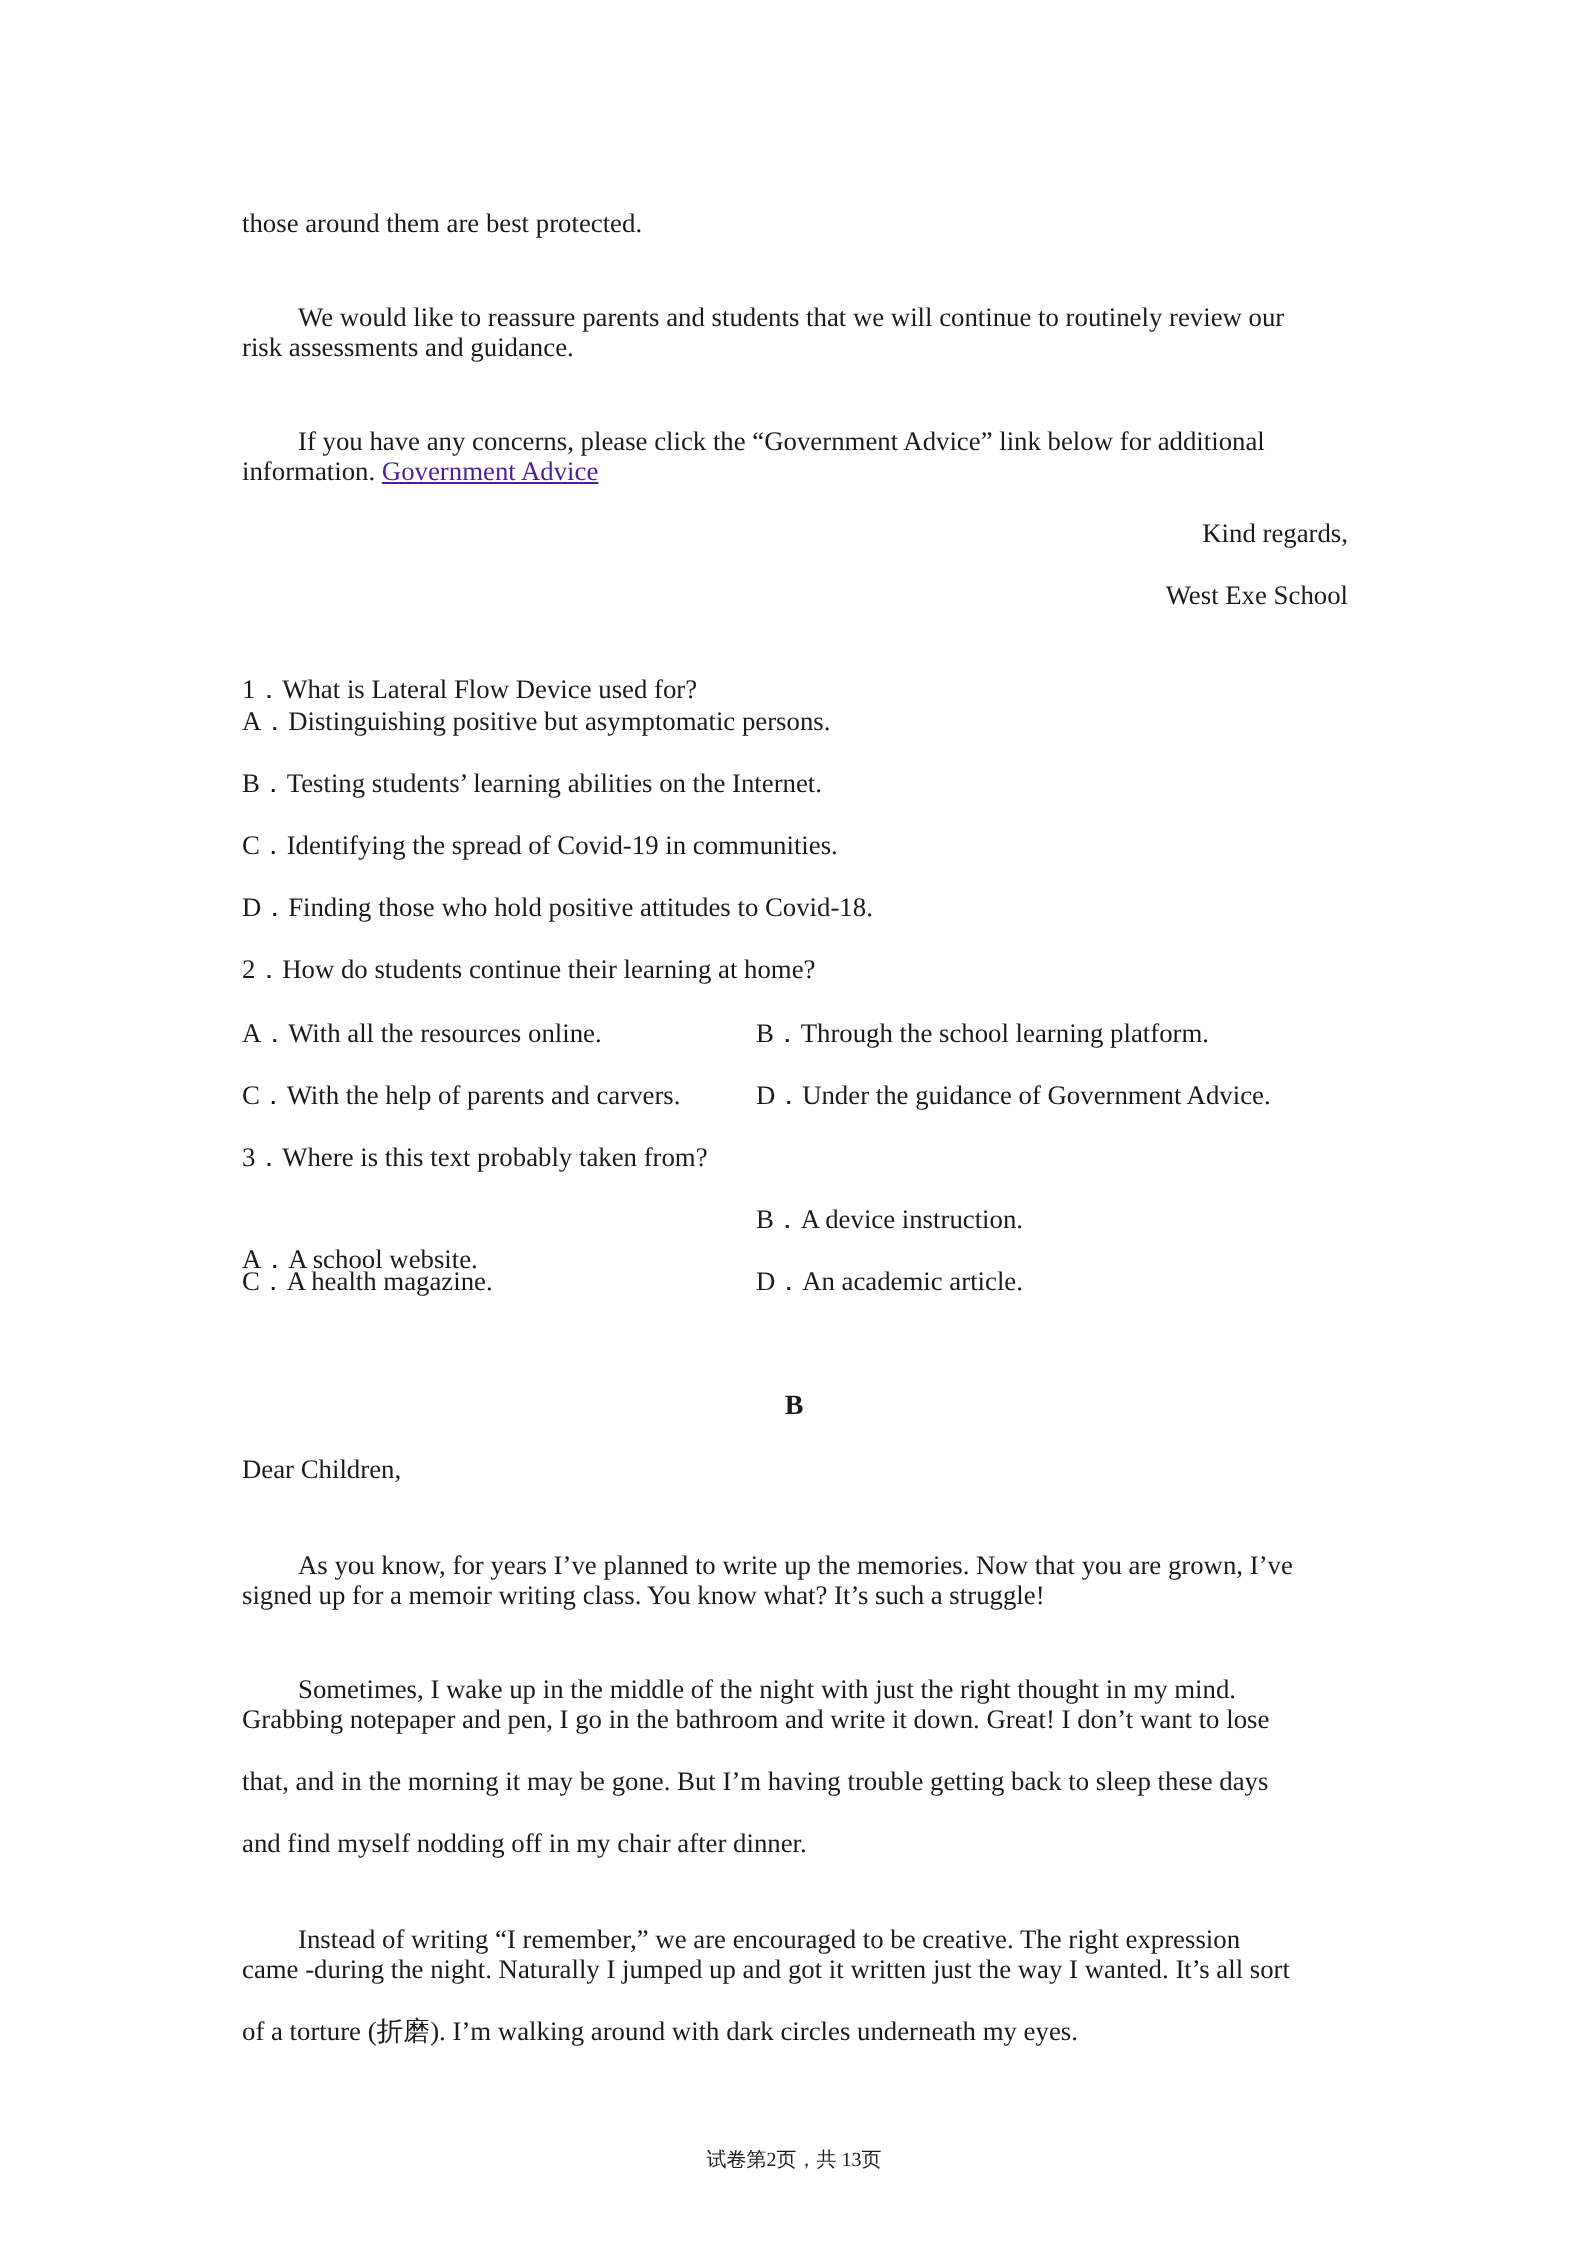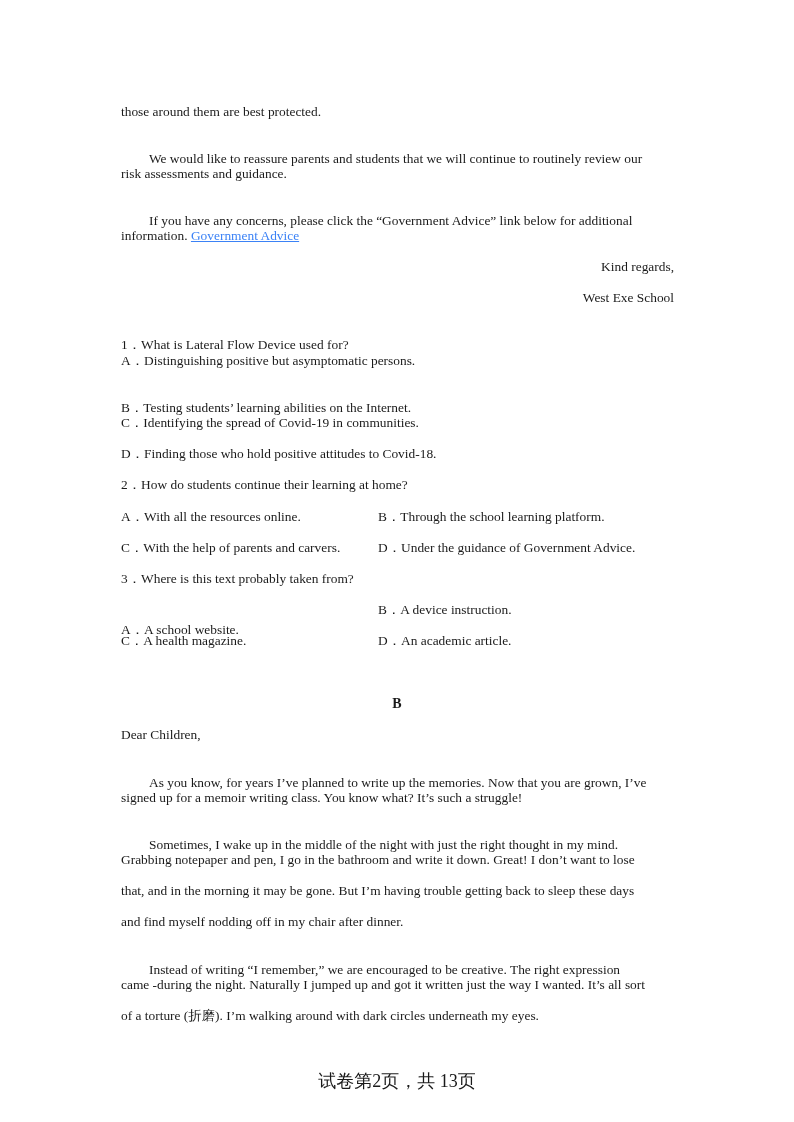--- a/index.html
+++ b/index.html
@@ -7,37 +7,37 @@
       width: 794px; height: 1122px; background: #ffffff; position: relative;
       font-family: "Liberation Serif", "DejaVu Serif", serif;
       color: #1a1a1a; font-size: 13.4px; overflow: hidden;
     }
     .line { position: absolute; left: 121px; white-space: nowrap; line-height: 16px; }
     .indent { left: 149px; margin-top: 16px; }
     .right { left: auto; right: 120px; }
     .col2 { left: 378px; }
     .center { left: 0; right: 0; text-align: center; }
     .bold { font-weight: bold; font-size: 14px; }
-    .link { text-decoration: underline; color: #3b82f6; cursor: pointer; }
-    .footer { font-size: 18px; font-family: Liberation Serif, serif; }
+    .link { text-decoration: underline; color: #4c1d95; cursor: pointer; }
+    .footer { font-size: 10px; font-family: Liberation Serif, serif; }
   </style>
 </head>
 <body>
 
 <div class="line" style="top:104px">those around them are best protected.</div>
 <div class="line indent" style="top:135px">We would like to reassure parents and students that we will continue to routinely review our</div>
 <div class="line" style="top:166px">risk assessments and guidance.</div>
 <div class="line indent" style="top:197px">If you have any concerns, please click the “Government Advice” link below for additional</div>
 <div class="line" style="top:228px"><span>information. </span><a class="link">Government Advice</a></div>
 <div class="line right" style="top:259px">Kind regards,</div>
 <div class="line right" style="top:290px">West Exe School</div>
 
 <div class="line" style="top:337px"><span>1．</span><span>What is Lateral Flow Device used for?</span></div>
 <div class="line" style="top:353px"><span>A．</span><span>Distinguishing positive but asymptomatic persons.</span></div>
-<div class="line" style="top:400px"><span>B．</span><span>Testing students’ learning abilities on the Internet.</span></div>
+<div class="line" style="top:384px"><span>B．</span><span>Testing students’ learning abilities on the Internet.</span></div>
 <div class="line" style="top:415px"><span>C．</span><span>Identifying the spread of Covid-19 in communities.</span></div>
 <div class="line" style="top:446px"><span>D．</span><span>Finding those who hold positive attitudes to Covid-18.</span></div>
 
 <div class="line" style="top:477px"><span>2．</span><span>How do students continue their learning at home?</span></div>
 <div class="line" style="top:509px"><span>A．</span><span>With all the resources online.</span></div>
 <div class="line col2" style="top:509px"><span>B．</span><span>Through the school learning platform.</span></div>
 <div class="line" style="top:540px"><span>C．</span><span>With the help of parents and carvers.</span></div>
 <div class="line col2" style="top:540px"><span>D．</span><span>Under the guidance of Government Advice.</span></div>
 
 <div class="line" style="top:571px"><span>3．</span><span>Where is this text probably taken from?</span></div>

